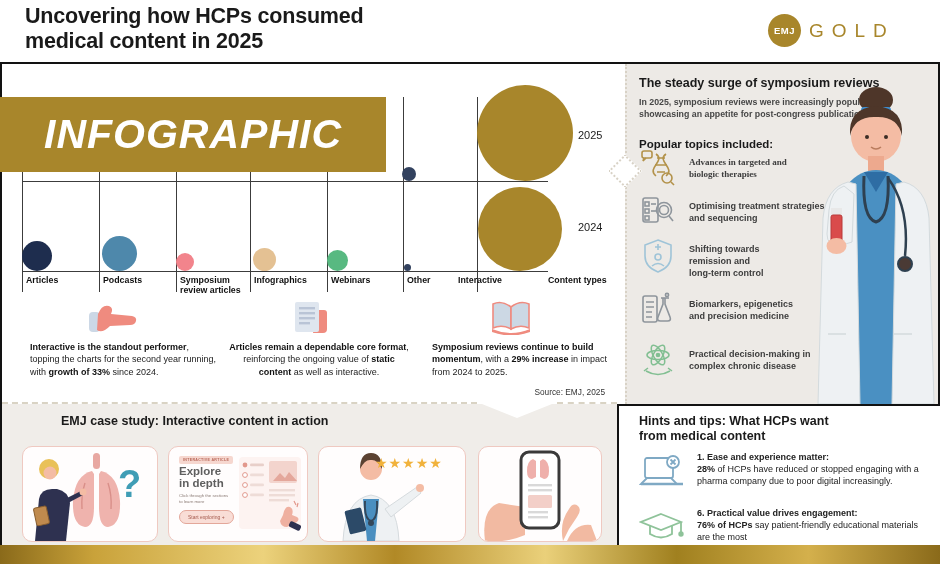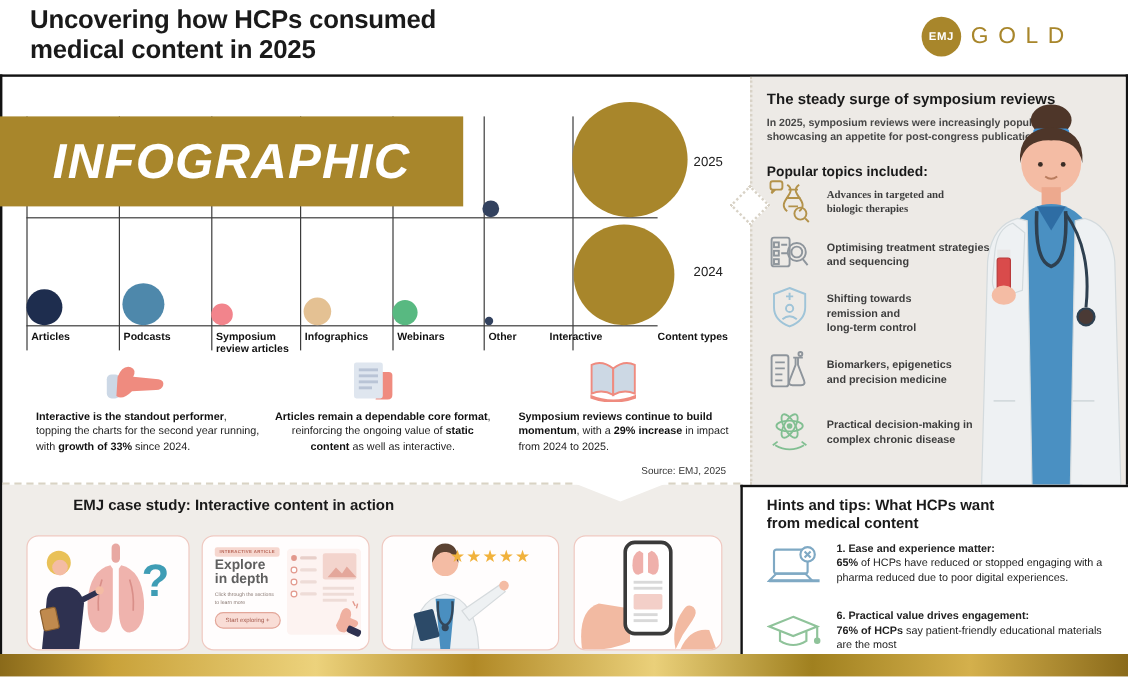--- a/index.html
+++ b/index.html
@@ -322,21 +322,21 @@
 
     <svg class="abs" style="left:20px;top:48px;" width="46" height="38" viewBox="0 0 46 38" fill="none" stroke="#7fa9c4" stroke-width="1.8">
       <rect x="6" y="4" width="28" height="20" rx="2"></rect>
       <path d="M2 30 L8 24 h24 l6 6 z"></path>
         <path d="M2 30 h42" stroke-width="2.4"></path>
       <circle cx="34" cy="8" r="6" fill="#fff"></circle>
       <path d="M31.5 5.5 l5 5 M36.5 5.5 l-5 5"></path>
     </svg>
     <div class="tip-text" style="top:46px;">
       <div class="tip-head">1. Ease and experience matter:</div>
-      <b>65%</b><span> of HCPs have reduced or stopped engaging with a pharma reduced due to poor digital experiences.</span>
+      <b>28%</b><span> of HCPs have reduced or stopped engaging with a pharma company due to poor digital increasingly.</span>
     </div>
 
     <svg class="abs" style="left:20px;top:104px;" width="46" height="38" viewBox="0 0 46 38" fill="none" stroke="#8fc39a" stroke-width="1.8">
       <polygon points="22,4 42,12 22,20 2,12"></polygon>
       <path d="M11 16 v8 q11 7 22 0 v-8"></path>
       <path d="M42 12 v10"></path>
         <circle cx="42" cy="24" r="1.8" fill="#8fc39a"></circle>
     </svg>
     <div class="tip-text" style="top:102px;">
       <div class="tip-head">6. Practical value drives engagement:</div>

